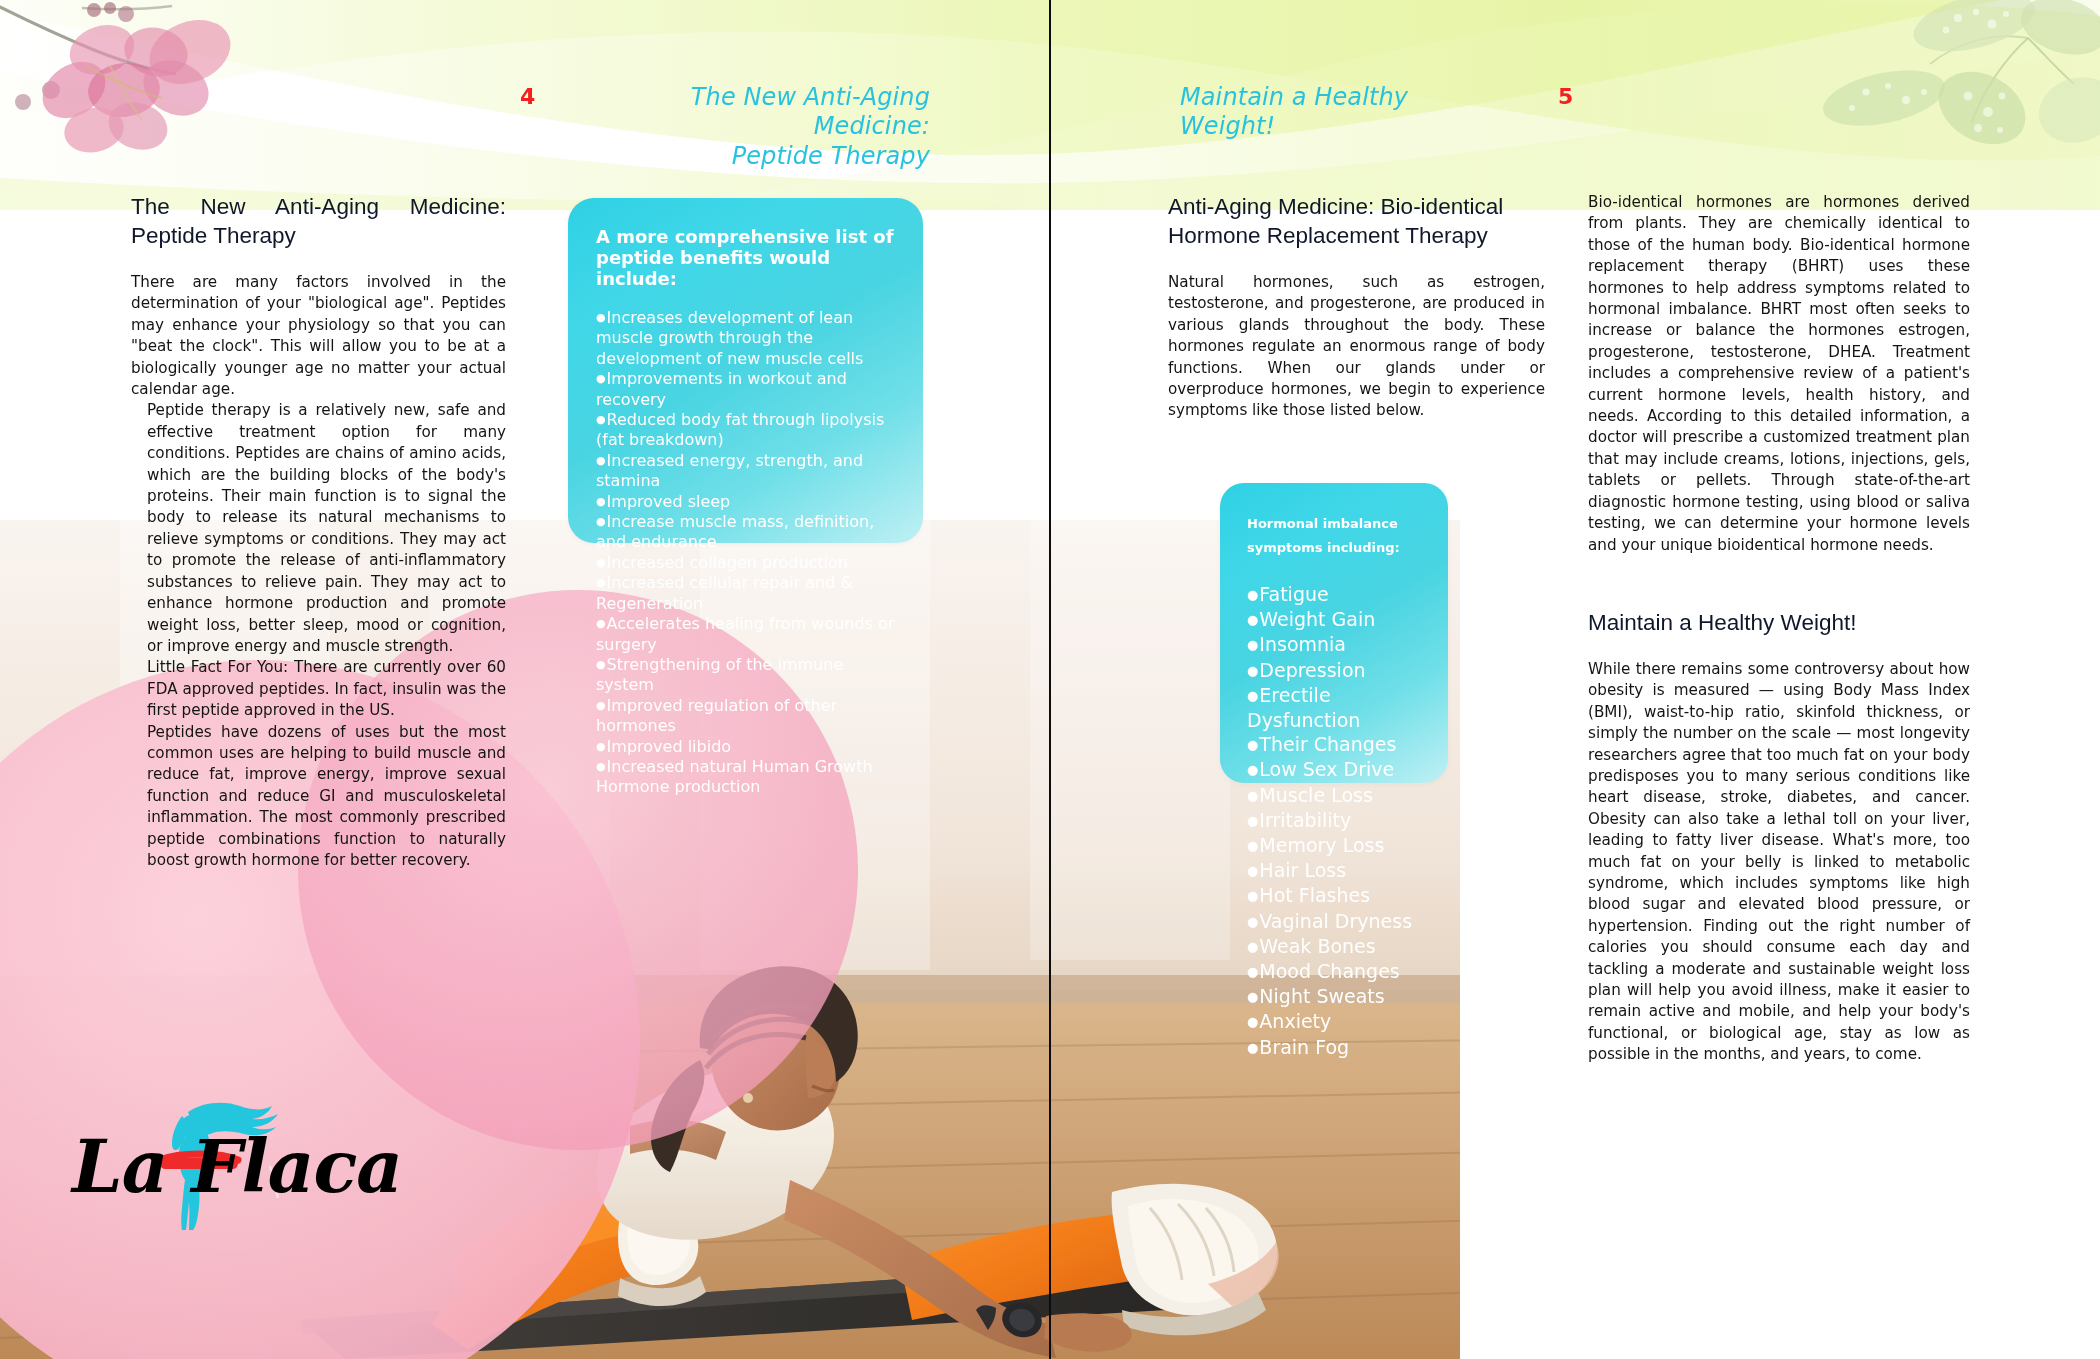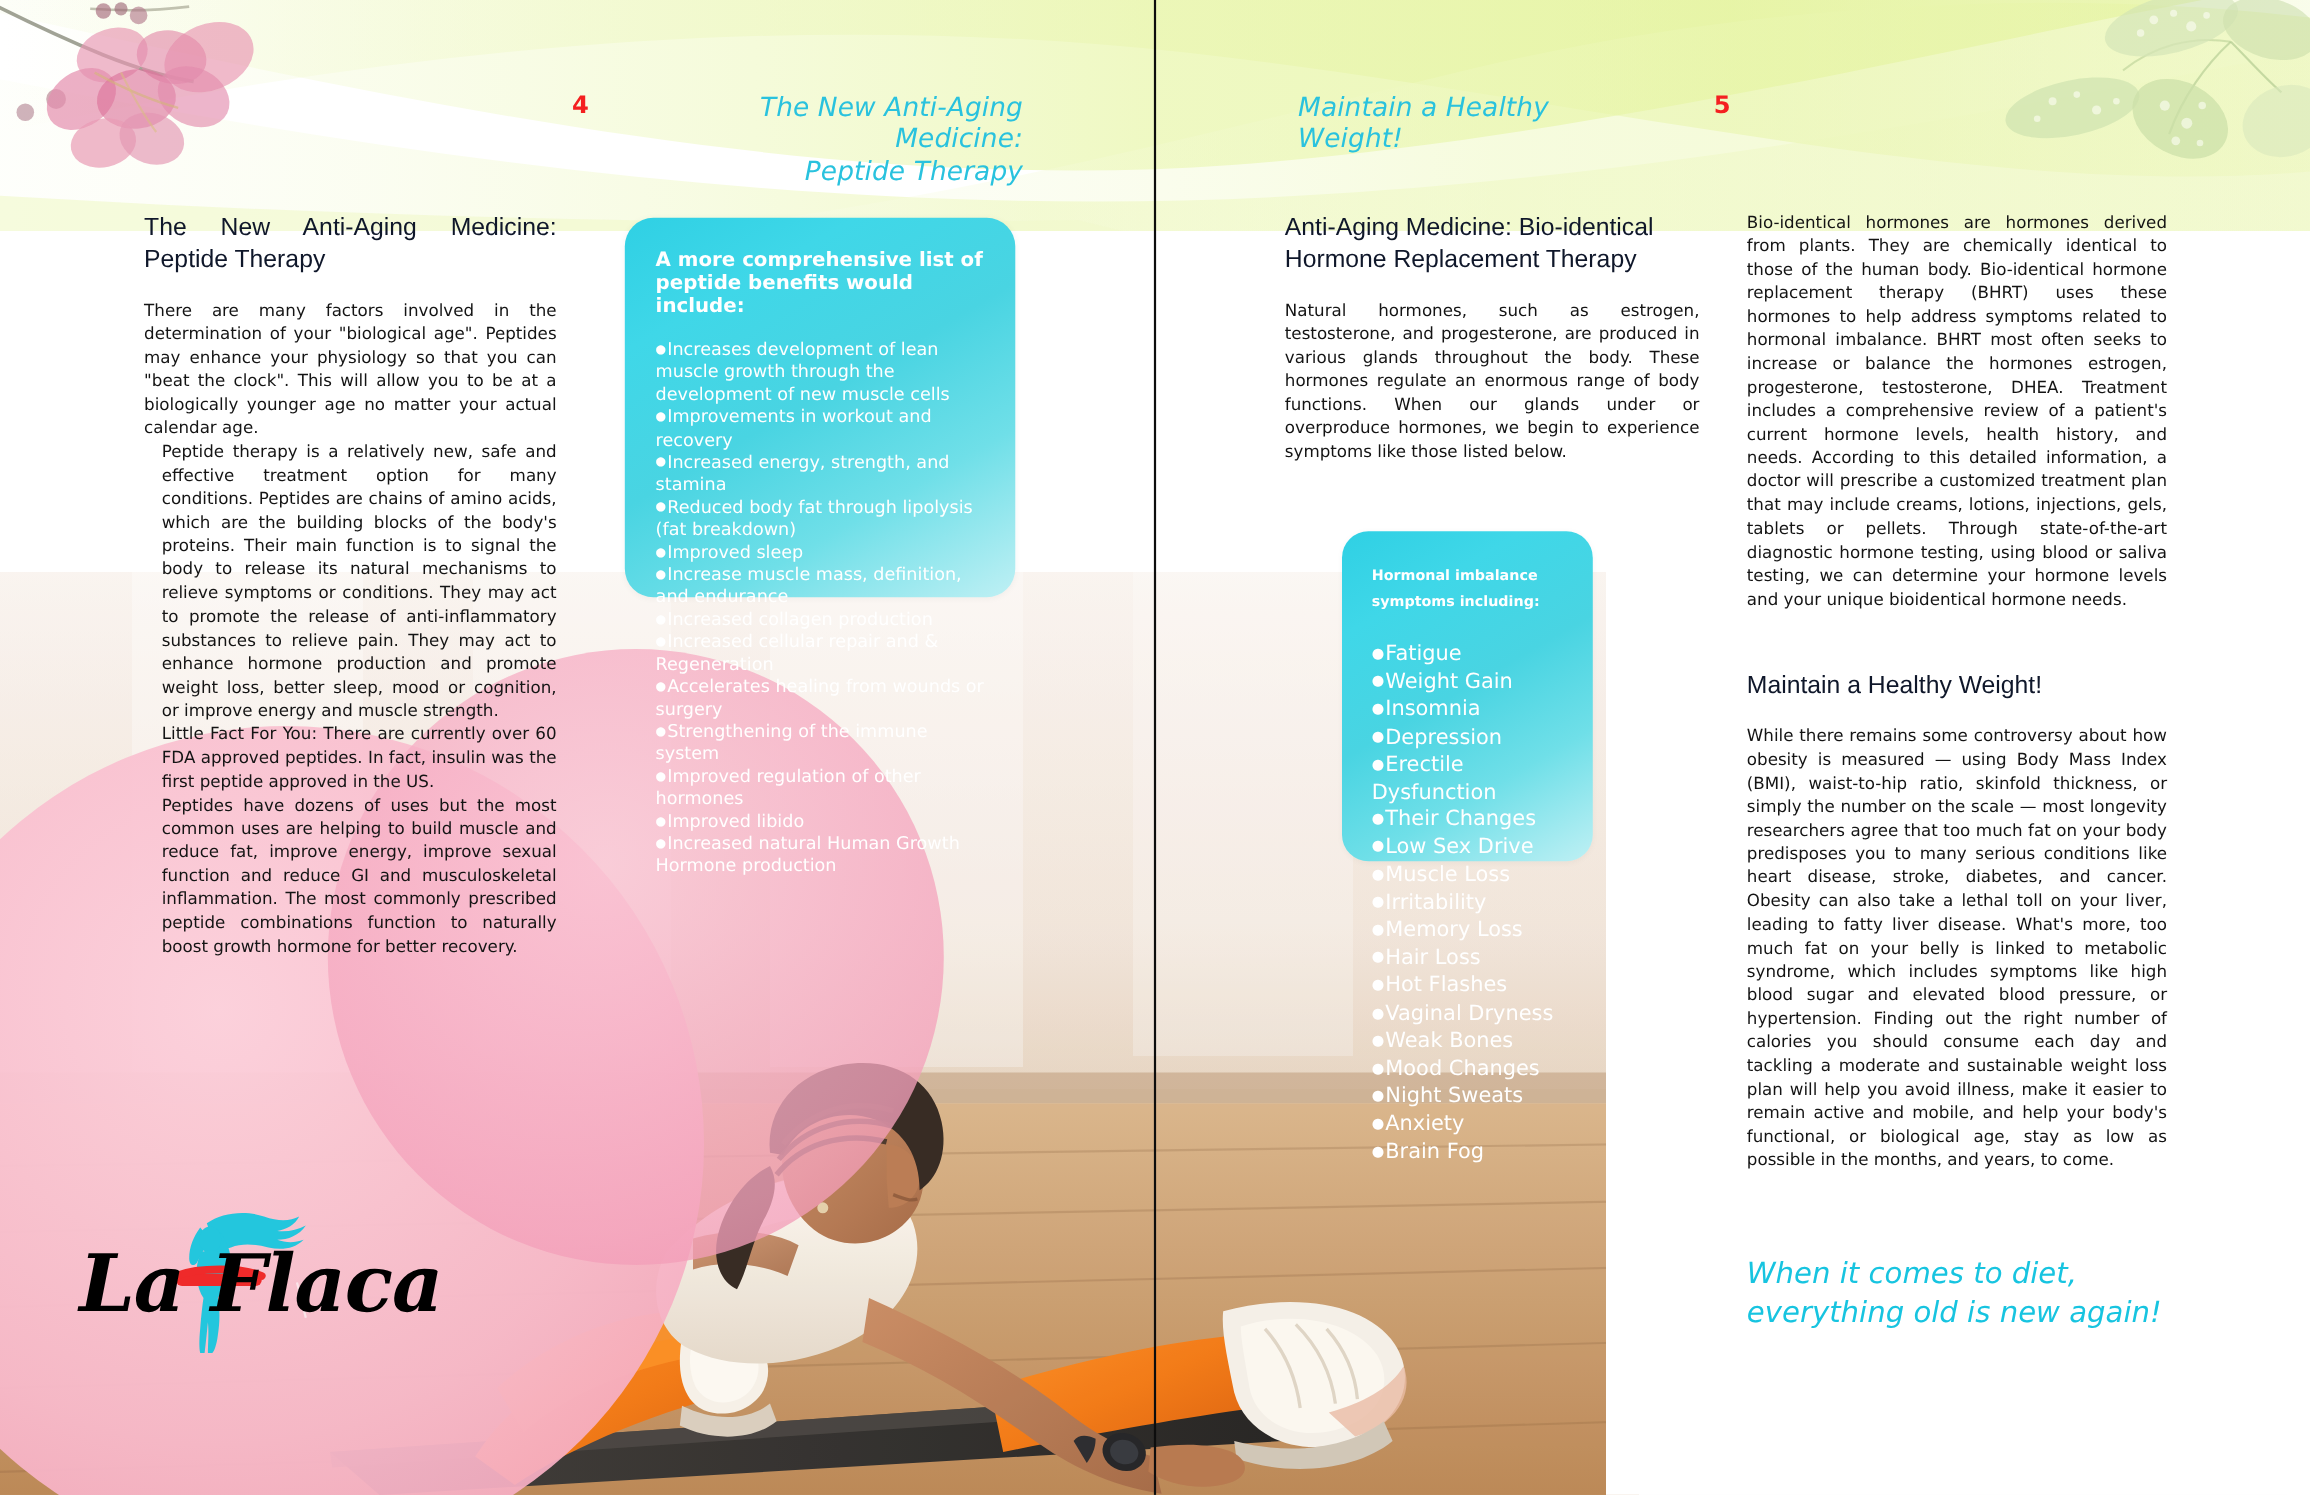--- a/index.html
+++ b/index.html
@@ -394,22 +394,22 @@
     <p>Peptide therapy is a relatively new, safe and effective treatment option for many conditions. Peptides are chains of amino acids, which are the building blocks of the body's proteins. Their main function is to signal the body to release its natural mechanisms to relieve symptoms or conditions. They may act to promote the release of anti-inflammatory substances to relieve pain. They may act to enhance hormone production and promote weight loss, better sleep, mood or cognition, or improve energy and muscle strength.</p>
     <p>Little Fact For You: There are currently over 60 FDA approved peptides. In fact, insulin was the first peptide approved in the US.</p>
     <p>Peptides have dozens of uses but the most common uses are helping to build muscle and reduce fat, improve energy, improve sexual function and reduce GI and musculoskeletal inflammation. The most commonly prescribed peptide combinations function to naturally boost growth hormone for better recovery.</p>
   </div>
 
   <div class="callout" id="box-peptide">
     <h3>A more comprehensive list of peptide benefits would include:</h3>
     <ul>
       <li>Increases development of lean muscle growth through the development of new muscle cells</li>
       <li>Improvements in workout and recovery</li>
+      <li>Reduced body fat through lipolysis (fat breakdown)</li>
       <li>Increased energy, strength, and stamina</li>
-      <li>Reduced body fat through lipolysis (fat breakdown)</li>
       <li>Improved sleep</li>
       <li>Increase muscle mass, definition, and endurance</li>
       <li>Increased collagen production</li>
       <li>Increased cellular repair and &amp; Regeneration</li>
       <li>Accelerates healing from wounds or surgery</li>
       <li>Strengthening of the immune system</li>
       <li>Improved regulation of other hormones</li>
       <li>Improved libido</li>
       <li>Increased natural Human Growth Hormone production</li>
     </ul>
@@ -443,18 +443,14 @@
       <li>Brain Fog</li>
     </ul>
   </div>
 
   <div class="col" id="col-right">
     <p>Bio-identical hormones are hormones derived from plants. They are chemically identical to those of the human body. Bio-identical hormone replacement therapy (BHRT) uses these hormones to help address symptoms related to hormonal imbalance. BHRT most often seeks to increase or balance the hormones estrogen, progesterone, testosterone, DHEA. Treatment includes a comprehensive review of a patient's current hormone levels, health history, and needs. According to this detailed information, a doctor will prescribe a customized treatment plan that may include creams, lotions, injections, gels, tablets or pellets. Through state-of-the-art diagnostic hormone testing, using blood or saliva testing, we can determine your hormone levels and your unique bioidentical hormone needs.</p>
     <h2 class="sect nojust" style="margin-top:52px;">Maintain a Healthy Weight!</h2>
     <p>While there remains some controversy about how obesity is measured — using Body Mass Index (BMI), waist-to-hip ratio, skinfold thickness, or simply the number on the scale — most longevity researchers agree that too much fat on your body predisposes you to many serious conditions like heart disease, stroke, diabetes, and cancer. Obesity can also take a lethal toll on your liver, leading to fatty liver disease. What's more, too much fat on your belly is linked to metabolic syndrome, which includes symptoms like high blood sugar and elevated blood pressure, or hypertension. Finding out the right number of calories you should consume each day and tackling a moderate and sustainable weight loss plan will help you avoid illness, make it easier to remain active and mobile, and help your body's functional, or biological age, stay as low as possible in the months, and years, to come.</p>
   </div>
 
-  <div id="pullquote">
-    <div>When it comes to diet,</div>
-    <div>everything old is new again!</div>
-  </div>
 
 </div>
 
 </body></html>

